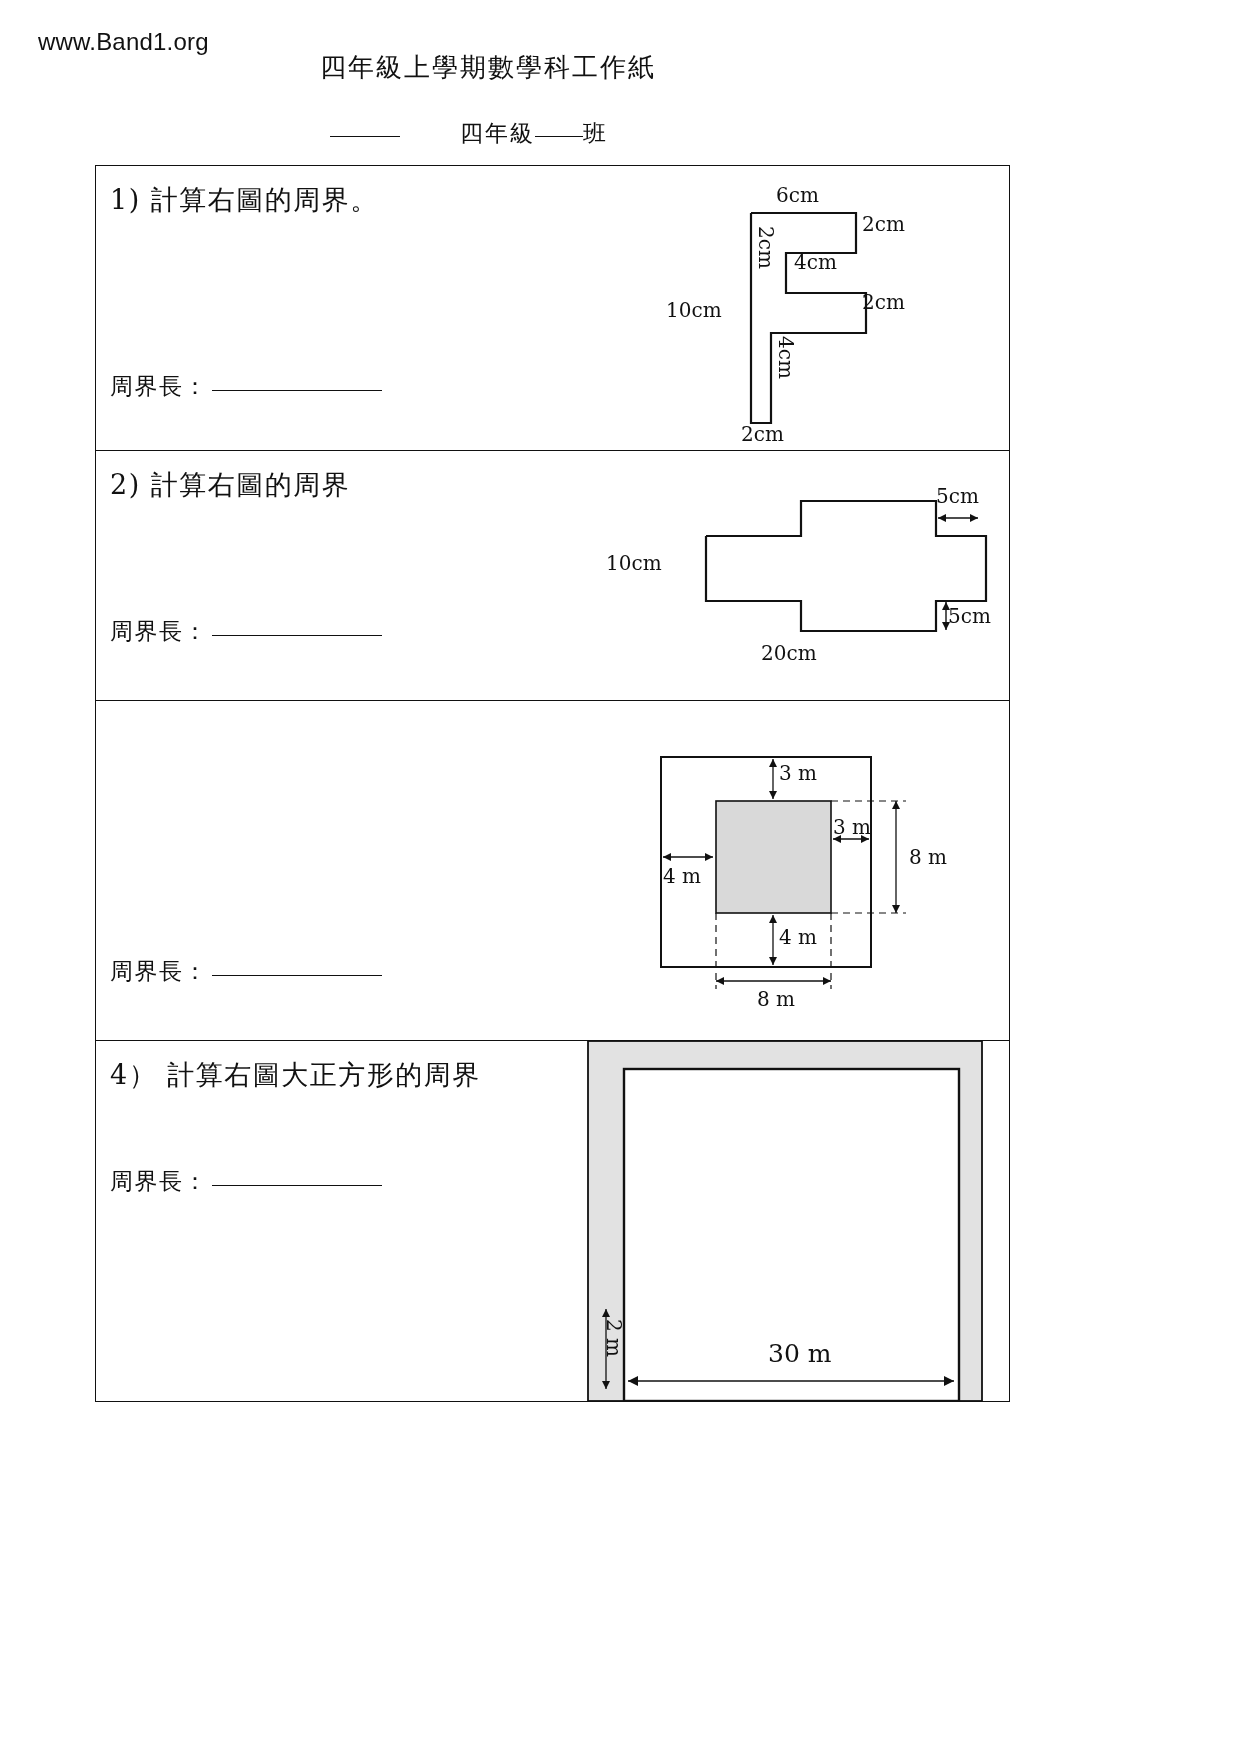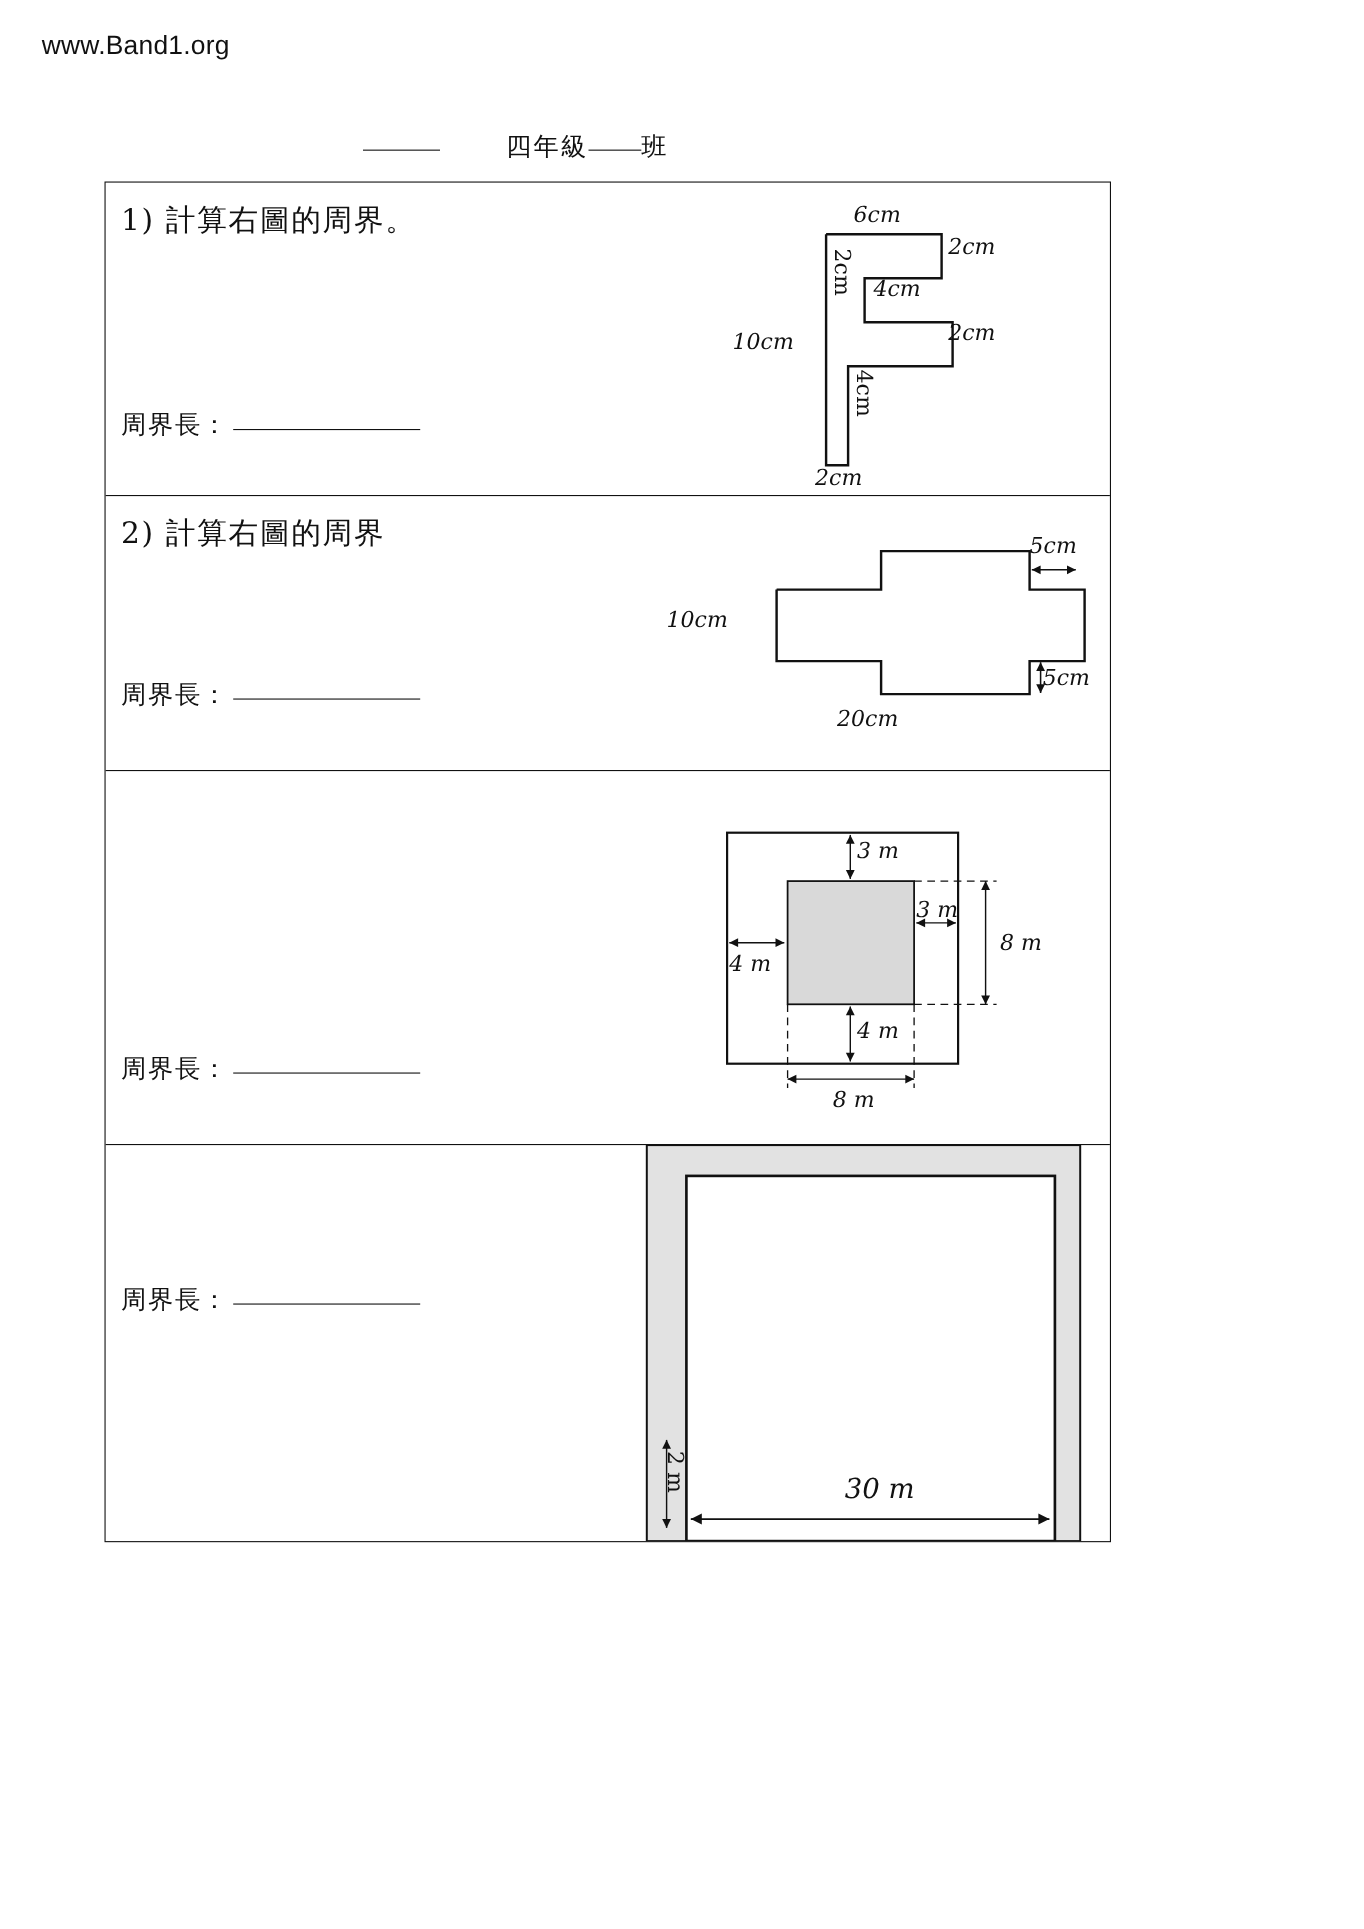--- a/index.html
+++ b/index.html
@@ -95,38 +95,38 @@
     margin-left: 4px;
   }
   .fig {
     position: absolute;
   }
   .lbl {
     position: absolute;
     font-family: "DejaVu Serif", serif;
     font-size: 20px;
     white-space: nowrap;
-    font-style: italic;
   }
   .vlbl {
     position: absolute;
     font-family: "DejaVu Serif", serif;
     font-size: 20px;
     white-space: nowrap;
     writing-mode: vertical-rl;
   }
   svg { display: block; overflow: visible; }
 </style>
 </head>
 <body>
 
 <div class="page">
 
   <div class="watermark">www.Band1.org</div>
 
+  <div class="doc-title">四年級上學期數學科工作紙</div>
 
   <div class="subline">
     <span class="blank-short"></span><span>四年級</span><span class="blank-mid"></span><span>班</span>
   </div>
 
   <div class="table">
 
     <div class="row" style="height:285px;">
       <div class="q-text">1) 計算右圖的周界。</div>
       <div class="ans-label" style="left:14px; top:205px;">
@@ -219,20 +219,21 @@
         <div class="lbl" style="left:218px; top:22px;">3 m</div>
         <div class="lbl" style="left:272px; top:76px;">3 m</div>
         <div class="lbl" style="left:348px; top:106px;">8 m</div>
         <div class="lbl" style="left:102px; top:125px;">4 m</div>
         <div class="lbl" style="left:218px; top:186px;">4 m</div>
         <div class="lbl" style="left:196px; top:248px;">8 m</div>
       </div>
     </div>
 
     <div class="row last" style="height:360px; overflow:hidden;">
+      <div class="q-text">4） 計算右圖大正方形的周界</div>
       <div class="ans-label" style="left:14px; top:125px;">
         <span>周界長：</span><span class="blank"></span>
       </div>
 
       <div class="fig" style="left:492px; top:0px; width:425px; height:360px;">
         <svg width="425" height="360" viewBox="0 0 425 360">
 
           <rect x="0" y="0" width="394" height="360" fill="#e2e2e2" stroke="none"></rect>
           <rect x="0" y="0" width="394" height="360" fill="none" stroke="#111" stroke-width="1.8"></rect>
           <rect x="36" y="28" width="335" height="332" fill="#ffffff" stroke="#111" stroke-width="2.4"></rect>

